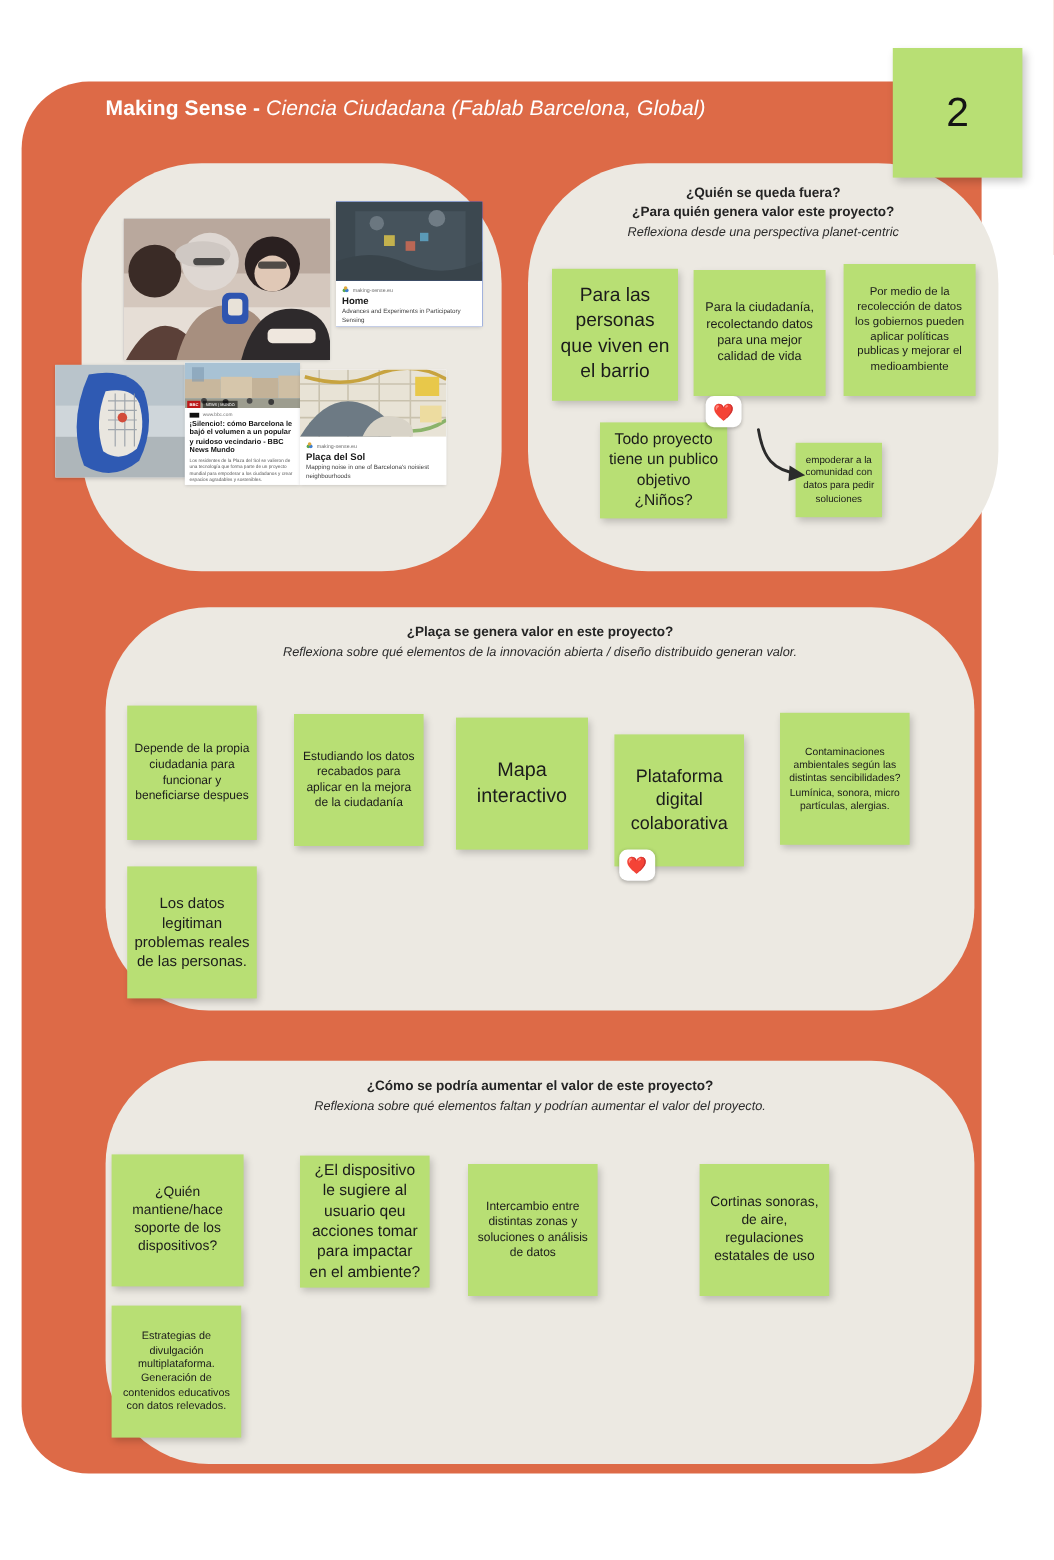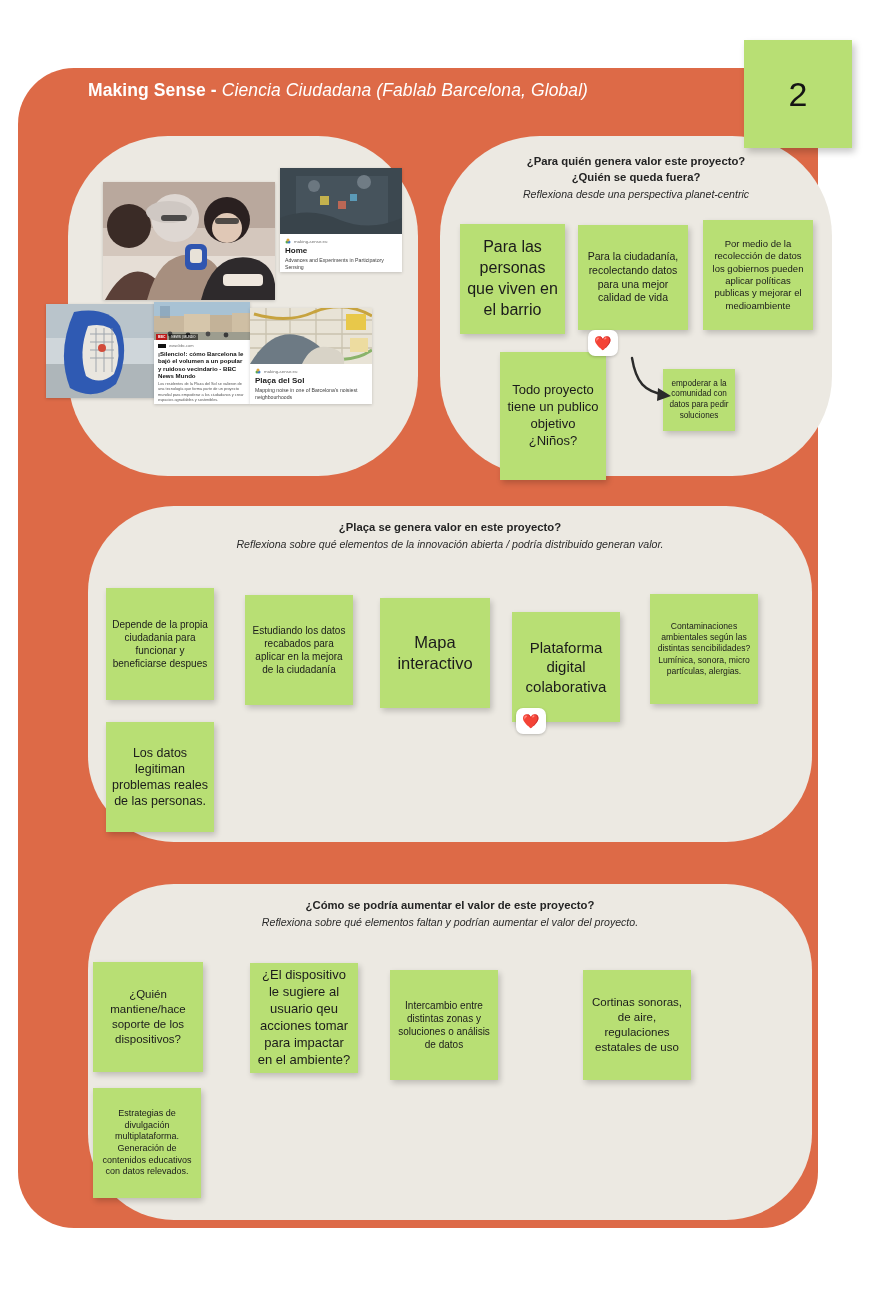--- a/index.html
+++ b/index.html
@@ -218,55 +218,55 @@
         <span>making-sense.eu</span>
       </div>
       <div class="card-title">Plaça del Sol</div>
       <div class="card-desc">Mapping noise in one of Barcelona's noisiest neighbourhoods</div>
     </div>
   </div>
 </div>
 
 <div class="panel" id="panel-q1">
   <div class="qhead" style="top:17px;">
+    <div class="line">¿Quién se queda fuera?</div>
     <div class="line">¿Para quién genera valor este proyecto?</div>
-    <div class="line">¿Quién se queda fuera?</div>
     <div class="sub">Reflexiona desde una perspectiva planet-centric</div>
   </div>
 </div>
 
 <div class="note" style="left:460px;top:224px;width:105px;height:110px;font-size:16px;">
   <span>Para las personas que viven en el barrio</span>
 </div>
 <div class="note" style="left:578px;top:225px;width:110px;height:105px;font-size:10.5px;">
   <span>Para la ciudadanía, recolectando datos para una mejor calidad de vida</span>
 </div>
 <div class="note" style="left:703px;top:220px;width:110px;height:110px;font-size:9.5px;">
   <span>Por medio de la recolección de datos los gobiernos pueden aplicar políticas publicas y mejorar el medioambiente</span>
 </div>
-<div class="note" style="left:500px;top:352px;width:106px;height:128px;font-size:13px;">
+<div class="note" style="left:500px;top:352px;width:106px;height:80px;font-size:13px;">
   <span>Todo proyecto tiene un publico objetivo ¿Niños?</span>
 </div>
 <div class="note" style="left:663px;top:369px;width:72px;height:62px;font-size:8.2px;">
   <span>empoderar a la comunidad con datos para pedir soluciones</span>
 </div>
 
 <div class="heart" style="left:588px;top:330px;">
   <span>❤️</span>
 </div>
 
 <svg id="arrow" viewBox="0 0 58 58">
   <path d="M6 6 C10 30 18 40 40 43" stroke="#2b2b2b" stroke-width="2.4" fill="none" stroke-linecap="round"></path>
   <path d="M32 36 L45 44 L31 49 Z" fill="#2b2b2b"></path>
 </svg>
 
 <div class="panel" id="panel-q2">
   <div class="qhead" style="top:13px;">
     <div class="line">¿Plaça se genera valor en este proyecto?</div>
-    <div class="sub">Reflexiona sobre qué elementos de la innovación abierta / podría distribuido generan valor.</div>
+    <div class="sub">Reflexiona sobre qué elementos de la innovación abierta / diseño distribuido generan valor.</div>
   </div>
 </div>
 
 <div class="note" style="left:106px;top:588px;width:108px;height:112px;font-size:10px;">
   <span>Depende de la propia ciudadania para funcionar y beneficiarse despues</span>
 </div>
 <div class="note" style="left:245px;top:595px;width:108px;height:110px;font-size:10px;">
   <span>Estudiando los datos recabados para aplicar en la mejora de la ciudadanía</span>
 </div>
 <div class="note" style="left:380px;top:598px;width:110px;height:110px;font-size:16.5px;">

